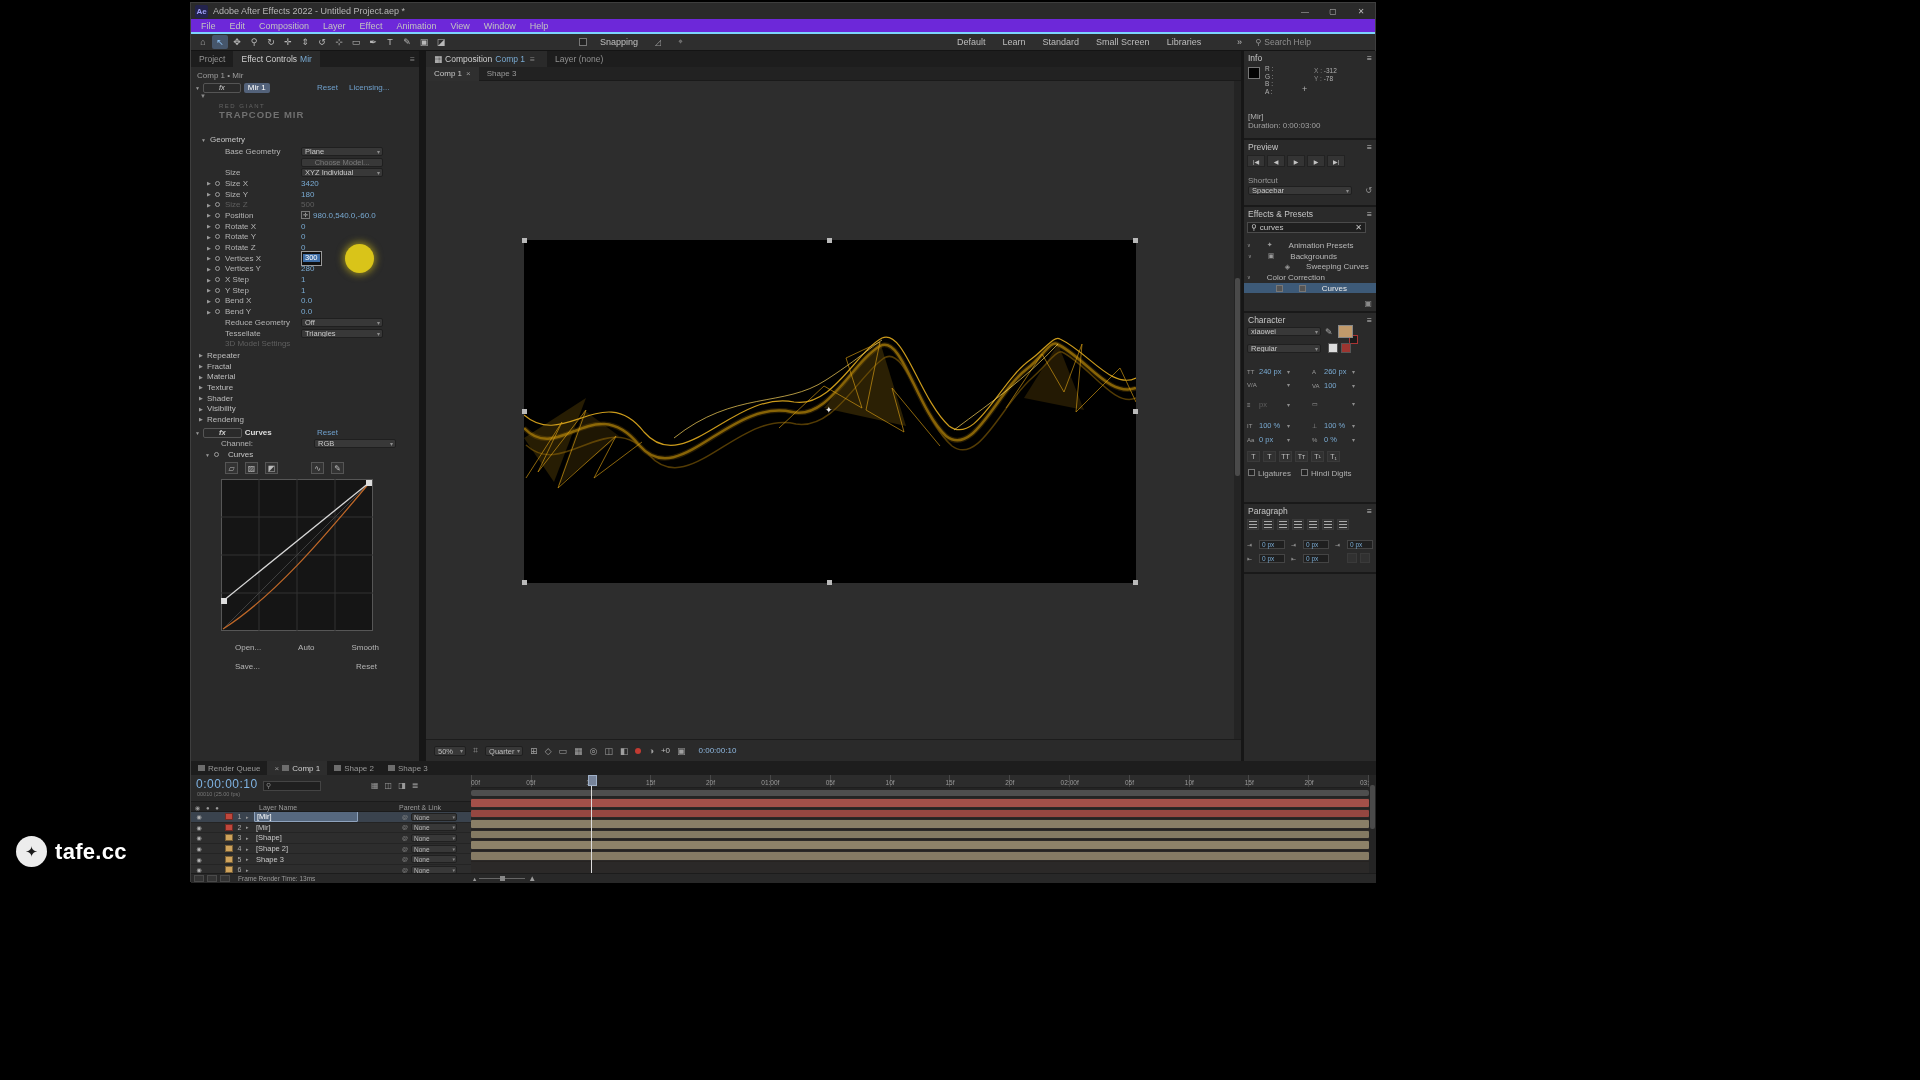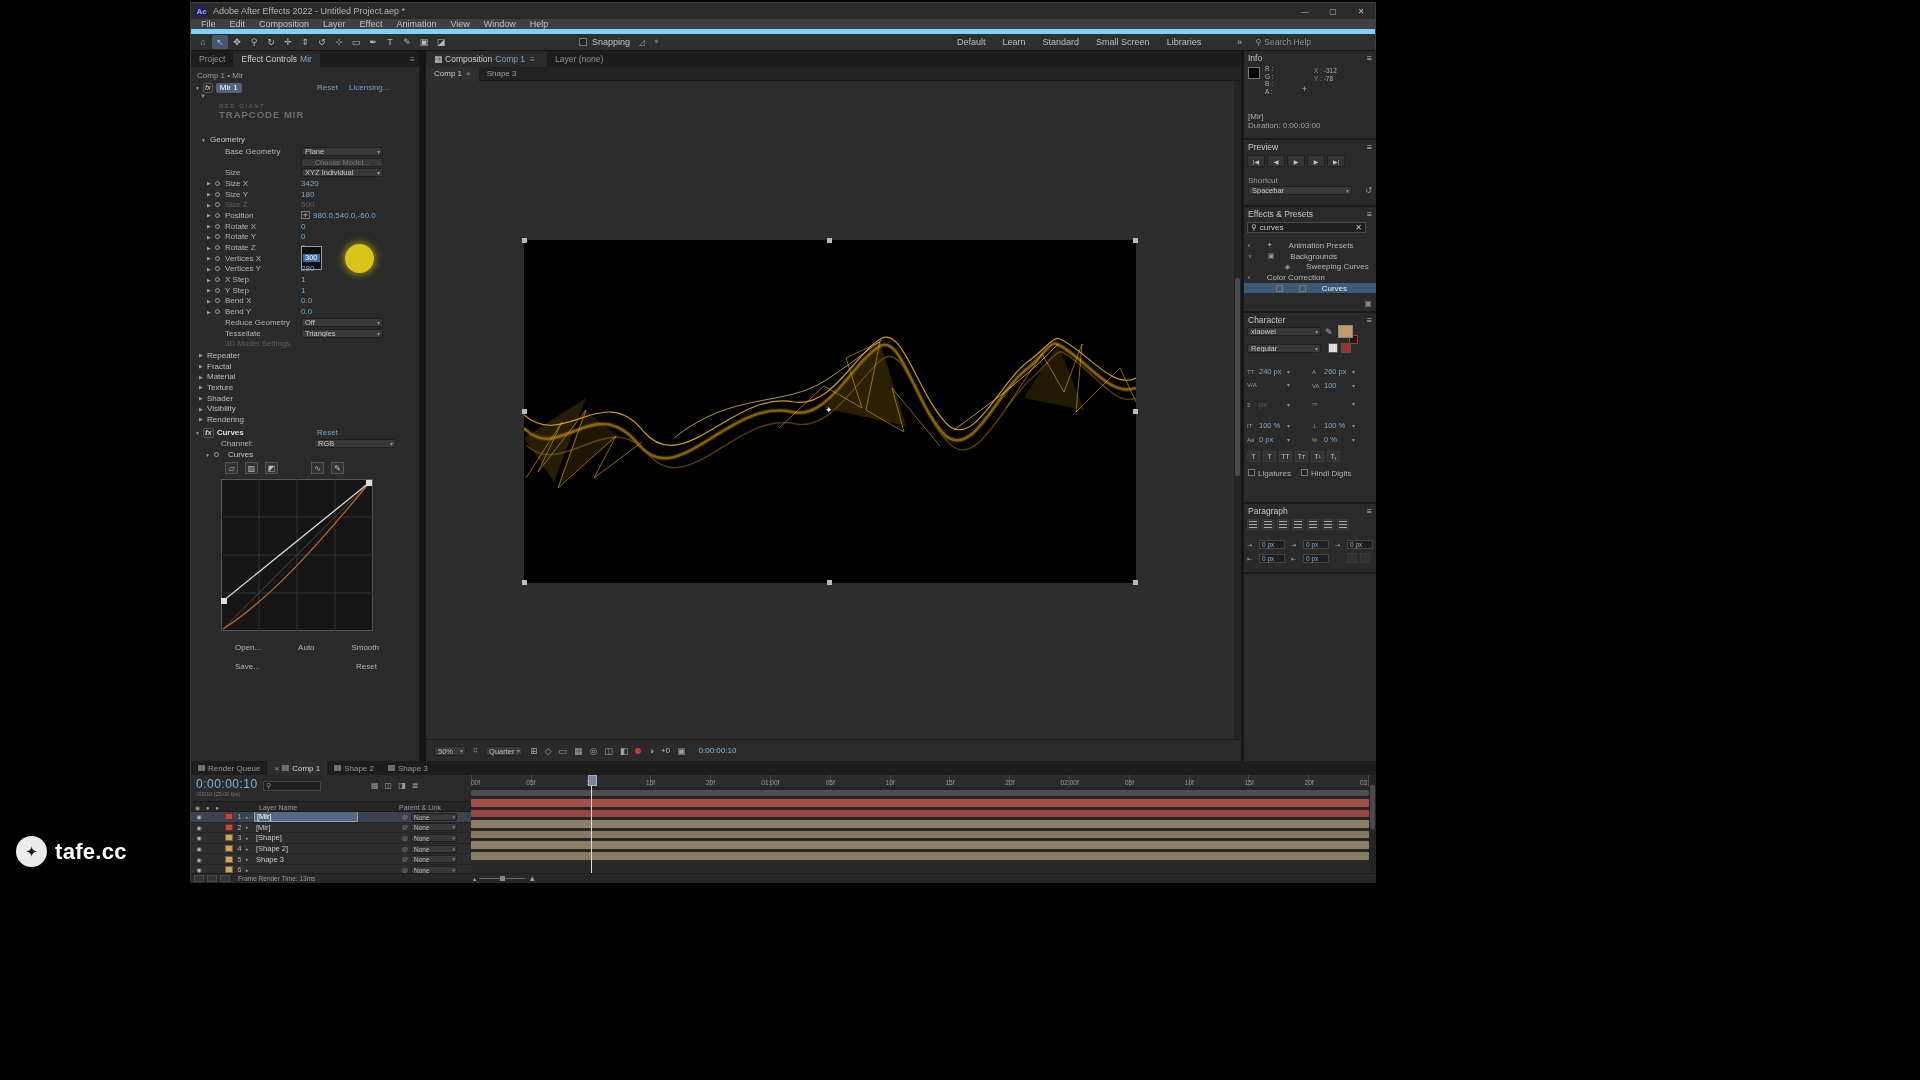--- a/index.html
+++ b/index.html
@@ -4,27 +4,27 @@
 <style>
 *{box-sizing:border-box;margin:0;padding:0}
 html,body{width:1920px;height:1080px;background:#000;overflow:hidden;font-family:"Liberation Sans","DejaVu Sans",sans-serif}
 #stage{position:relative;width:1920px;height:1080px;background:#000}
 #ae{position:absolute;left:190px;top:2px;width:1186px;height:880px;background:#161616;border:1px solid #3e3e3e}
 
 #titlebar{position:absolute;left:0;top:0;right:0;height:16px;background:#2a2a2a;display:flex;align-items:center;font-size:9px;color:#b5b5b5}
 .aeicon{width:13px;height:13px;margin:0 5px 0 4px;background:#23234d;color:#9e9efa;font-size:8px;font-weight:bold;display:flex;align-items:center;justify-content:center;border-radius:2px}
 #winctl{margin-left:auto;display:flex}
 .wbtn{width:28px;height:16px;display:flex;align-items:center;justify-content:center;color:#bbb;font-size:8px}
-#menubar{position:absolute;left:0;top:16px;right:0;height:15px;background:#404040;display:flex;align-items:center;padding-left:3px;font-size:9px;color:#c2c2c2;border-bottom:5px solid #7dd3fc}
+#menubar{position:absolute;left:0;top:16px;right:0;height:15px;background:#6d28d9;display:flex;align-items:center;padding-left:3px;font-size:9px;color:#c2c2c2;border-bottom:2px solid #7dd3fc}
 .mitem{padding:0 7px}
 #toolbar{position:absolute;left:0;top:31px;right:0;height:17px;background:#2e2e2e;display:flex;align-items:center;font-size:9px;color:#c0c0c0;border-bottom:1px solid #141414}
 #tools{display:flex;margin-left:4px;gap:1px}
 .tool{width:16px;height:14px;display:flex;align-items:center;justify-content:center;font-size:9px;color:#b9b9b9;border-radius:2px}
 .tool.active{background:#46566b;color:#8fc3f5}
-#snapping{position:absolute;left:388px;display:flex;align-items:center;gap:5px;color:#c0c0c0}
+#snapping{position:absolute;left:388px;display:flex;align-items:center;gap:13px;color:#c0c0c0}
 .cb{width:8px;height:8px;border:1px solid #777;background:#222;display:inline-block}
 .snapico{color:#9a9a9a;font-size:8px;margin-left:4px}
 #workspaces{position:absolute;left:766px;display:flex;gap:17px;color:#bdbdbd}
 #ovf{position:absolute;left:1046px;color:#bdbdbd}
 #searchhelp{position:absolute;left:1064px;display:flex;gap:3px;color:#8f8f8f;align-items:center;font-size:8.5px}
 
 .dd{width:82px;height:9px;line-height:8px;background:#383838;border:1px solid #1f1f1f;border-radius:2px;color:#c9c9c9;padding:0 3px;position:relative;font-size:7.5px;white-space:nowrap;overflow:hidden}
 .dd:after{content:"▾";position:absolute;right:2px;top:0;color:#8d8d8d;font-size:6px;line-height:8px}
 .dd.btn{color:#7a7a7a;text-align:center}
 .dd.btn:after{content:""}
@@ -33,39 +33,39 @@
 .link{color:#6fa0cc}
 .panelmenu{margin-left:auto;margin-right:4px;color:#8a8a8a}
 
 #ec{position:absolute;left:0;top:48px;width:228px;height:710px;background:#2a2a2a;font-size:8px;overflow:hidden}
 .tabstrip{height:16px;background:#1d1d1d;display:flex;align-items:center;font-size:8.5px}
 .ptab{padding:0 8px;height:16px;display:flex;align-items:center;color:#929292;gap:3px}
 .ptab.active{background:#2a2a2a;color:#cfcfcf}
 .bluename{color:#79aad2}
 .ctx{position:absolute;left:6px;top:20px;font-size:8px;color:#9e9e9e}
 #mir-row{position:absolute;left:4px;top:31px;height:11px;display:flex;align-items:center;gap:3px;width:100%}
-.fxbadge{color:#cfcfcf;font-style:italic;font-size:7.5px;border:1px solid #555;padding:0 1px;border-radius:2px;line-height:8px}
+.fxbadge{color:#cfcfcf;font-style:italic;font-size:7.5px;border:1px solid #555;padding:0 15px;border-radius:2px;line-height:8px}
 .effsel{background:#53627a;color:#fff;padding:0 4px;border-radius:2px;height:10px;line-height:10px}
 #mir-reset{position:absolute;left:122px}
 #mir-lic{position:absolute;left:154px}
 .caret{position:absolute;left:9px;top:42px;color:#8a8a8a;font-size:6px}
 #brand{position:absolute;left:28px;top:52px;color:#636363}
 #brand .b1{font-size:6px;letter-spacing:1.5px}
 #brand .b2{font-size:9.5px;font-weight:bold;letter-spacing:1px;color:#707070}
 .ghdr{position:absolute;left:10px;display:flex;align-items:center;gap:4px;color:#c6c6c6}
 .twd{color:#9a9a9a;font-size:5px}
 #geo-rows{position:absolute;left:0;top:95px;right:0}
 .prow{height:10.7px;display:flex;align-items:center;font-size:8px}
 .tw{width:8px;margin-left:16px;color:#9a9a9a;font-size:5px}
 .sw{width:10px;display:flex}
 .sw i{width:5px;height:5px;border:1px solid #9a9a9a;border-radius:50%;display:block}
 .plabel{width:76px;color:#b4b4b4;white-space:nowrap;overflow:hidden}
 .plabel.dis{color:#5f5f5f}
 .cross{color:#c0c0c0;font-size:6px;margin-right:3px;border:1px solid #777;height:8px;line-height:7px;padding:0 1px}
-.editbox{height:24px;background:#101010;border:1px solid #9a9a9a;display:flex;align-items:center;padding:0 1px}
+.editbox{height:15px;background:#101010;border:1px solid #9a9a9a;display:flex;align-items:center;padding:0 1px}
 .selsp{background:#3f6ea6;color:#fff;font-size:7.5px;line-height:8px;padding:0 2px}
 #fx-groups{position:absolute;left:0;top:299px;right:0}
 .grow{height:10.7px;display:flex;align-items:center;font-size:8px;color:#bdbdbd}
 .grow .tw{margin-left:8px}
 .glabel{color:#bdbdbd}
 #curves-row{position:absolute;left:4px;top:376px;height:11px;display:flex;align-items:center;gap:3px;width:100%;color:#dedede;font-weight:bold}
 #curves-reset{position:absolute;left:122px;font-weight:normal}
 #channel-row{position:absolute;left:0;top:388px;right:0;height:11px;display:flex;align-items:flex-start}
 #channel-row .clab{margin-left:30px;width:93px;color:#b4b4b4}
 #curves-grp{position:absolute;left:14px;top:399px;display:flex;align-items:center;gap:4px;color:#c6c6c6}

